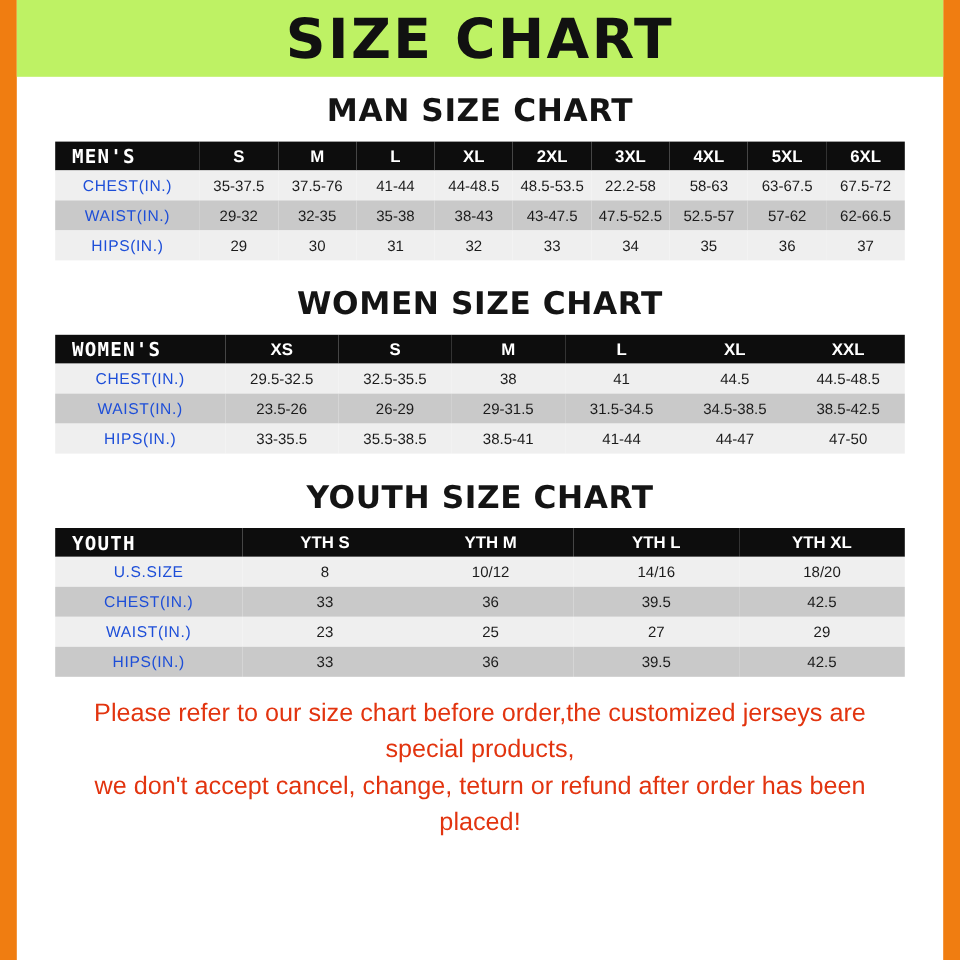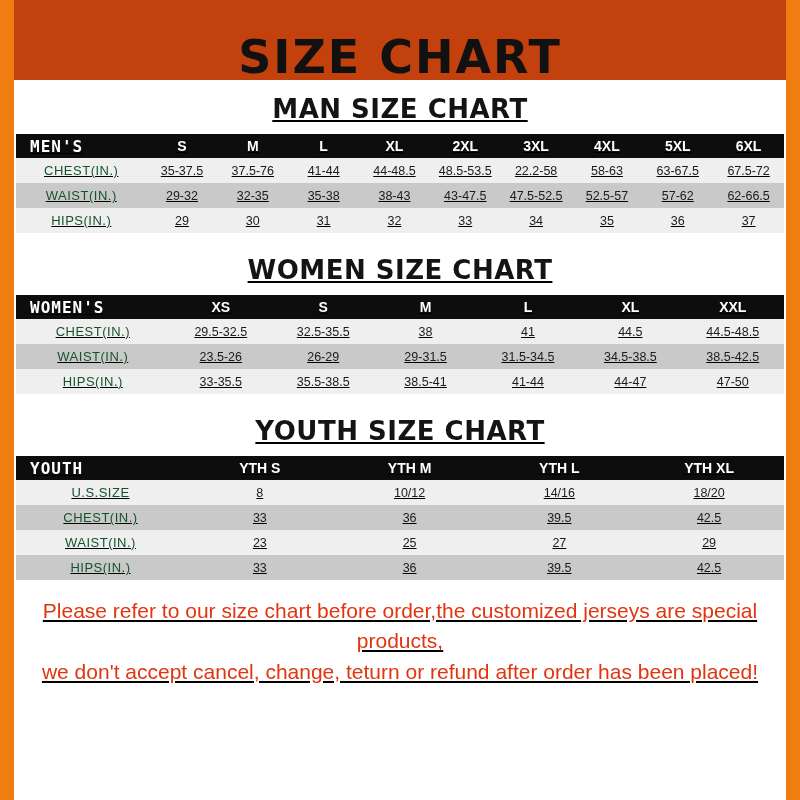--- a/index.html
+++ b/index.html
@@ -16,37 +16,36 @@
   .page {
     position: relative;
     width: 800px;
     height: 800px;
     box-sizing: border-box;
     border-left: 14px solid #f07d11;
     border-right: 14px solid #f07d11;
     background: #ffffff;
   }
   .banner {
-    height: 80px;
-    background: #c2410c;
+    height: 64px;
+    background: #bef264;
     display: flex;
-    align-items: flex-end;
+    align-items: center;
     justify-content: center;
   }
   .banner-title {
     font-family: "DejaVu Sans", sans-serif;
     font-weight: bold;
     font-size: 46px;
     letter-spacing: 2px;
     color: #111111;
     line-height: 1;
   }
   .content {
-    padding: 0 2px;
-    text-decoration: underline;
+    padding: 0 32px;
   }
   .section-title {
     text-align: center;
     font-family: "DejaVu Sans", sans-serif;
     font-weight: bold;
     font-size: 26px;
     letter-spacing: 0.5px;
     color: #141414;
   }
   .t1 { margin: 14px 0 10px 0; }
@@ -80,21 +79,21 @@
     font-size: 16px;
     letter-spacing: 1px;
     text-align: left;
     padding-left: 14px;
   }
   table.chart tbody tr.light td { background: #efefef; }
   table.chart tbody tr.dark td { background: #c9c9c9; }
   table.chart tbody td.rowhead {
     font-size: 13px;
     letter-spacing: 0.5px;
-    color: #14532d;
+    color: #1d4ed8;
   }
 
   
   .men col.c0 { width: 17%; }
   .women col.c0 { width: 20%; }
   .youth col.c0 { width: 22%; }
 
   .footnote {
     margin: 16px 6px 0 6px;
     text-align: center;

